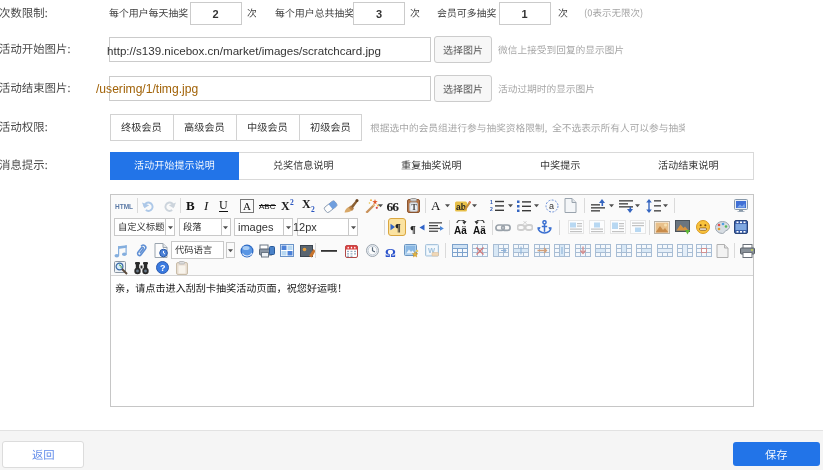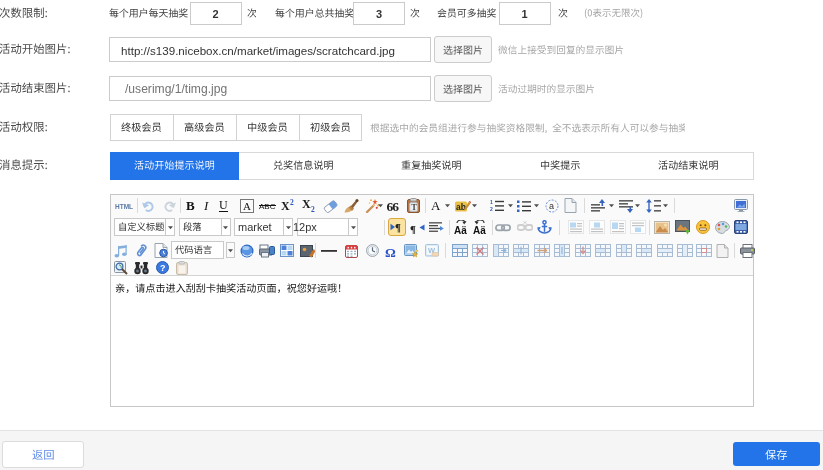--- a/index.html
+++ b/index.html
@@ -192,21 +192,21 @@
       <use href="#g6d3b"></use>
       <use href="#g52a8" x="1000"></use>
       <use href="#g5f00" x="2000"></use>
       <use href="#g59cb" x="3000"></use>
       <use href="#g56fe" x="4000"></use>
       <use href="#g7247" x="5000"></use>
       <use href="#g3a" x="6000"></use>
     </g>
   </svg>
 <div style="position:absolute;left:108.5px;top:37px;width:322px;height:25px;border:1px solid #cbcbcb;background:#fff"></div>
-<div style="position:absolute;left:121px;top:50px;transform:translateY(-50%);font:normal 11.6px 'Liberation Sans',sans-serif;color:#333;letter-spacing:0;white-space:nowrap">http://s139.nicebox.cn/market/images/scratchcard.jpg</div>
+<div style="position:absolute;left:107px;top:50px;transform:translateY(-50%);font:normal 11.6px 'Liberation Sans',sans-serif;color:#333;letter-spacing:0;white-space:nowrap">http://s139.nicebox.cn/market/images/scratchcard.jpg</div>
 <div style="position:absolute;left:434px;top:36px;width:57.5px;height:27px;border:1px solid #ccc;background:#f7f7f7;border-radius:3px"></div>
 <svg style="position:absolute;left:442.5px;top:43.5px;" width="40.0" height="12" viewBox="0 0 4000 1200">
     <g fill="#555" transform="translate(0,980) scale(1,-1)">
       <use href="#g9009"></use>
       <use href="#g62e9" x="1000"></use>
       <use href="#g56fe" x="2000"></use>
       <use href="#g7247" x="3000"></use>
     </g>
   </svg>
 <svg style="position:absolute;left:497.5px;top:43.65px;" width="126.1" height="11.7" viewBox="0 0 13000 1206">
@@ -231,21 +231,21 @@
       <use href="#g6d3b"></use>
       <use href="#g52a8" x="1000"></use>
       <use href="#g7ed3" x="2000"></use>
       <use href="#g675f" x="3000"></use>
       <use href="#g56fe" x="4000"></use>
       <use href="#g7247" x="5000"></use>
       <use href="#g3a" x="6000"></use>
     </g>
   </svg>
 <div style="position:absolute;left:108.5px;top:76px;width:322px;height:25px;border:1px solid #cbcbcb;background:#fff"></div>
-<div style="position:absolute;left:125px;top:89px;transform:translateY(-50%);font:normal 12.1px 'Liberation Sans',sans-serif;color:#737373;letter-spacing:0;white-space:nowrap">/userimg/1/timg.jpg</div>
+<div style="position:absolute;left:96px;top:89px;transform:translateY(-50%);font:normal 12.1px 'Liberation Sans',sans-serif;color:#a16207;letter-spacing:0;white-space:nowrap">/userimg/1/timg.jpg</div>
 <div style="position:absolute;left:434px;top:75px;width:57.5px;height:27px;border:1px solid #ccc;background:#f7f7f7;border-radius:3px"></div>
 <svg style="position:absolute;left:442.5px;top:82.5px;" width="40.0" height="12" viewBox="0 0 4000 1200">
     <g fill="#555" transform="translate(0,980) scale(1,-1)">
       <use href="#g9009"></use>
       <use href="#g62e9" x="1000"></use>
       <use href="#g56fe" x="2000"></use>
       <use href="#g7247" x="3000"></use>
     </g>
   </svg>
 <svg style="position:absolute;left:497.5px;top:82.65px;" width="97.0" height="11.7" viewBox="0 0 10000 1206">
@@ -645,21 +645,21 @@
     <g fill="#333" transform="translate(0,988) scale(1,-1)">
       <use href="#g6bb5"></use>
       <use href="#g843d" x="1000"></use>
     </g>
   </svg>
 <div style="position:absolute;left:234px;top:218px;width:59px;height:18px;background:#fff;border:1px solid #c9c9c9"></div>
 <div style="position:absolute;left:283px;top:218px;width:10px;height:18px;border-left:1px solid #c9c9c9"></div>
 <svg style="position:absolute;left:284.5px;top:224px" width="7" height="7" viewBox="0 0 7 7">
     <path d="M1 2.2 L6 2.2 L3.5 5.2 Z" fill="#4f4f4f"></path>
   </svg>
-<div style="position:absolute;left:238px;top:227px;transform:translateY(-50%);font:11px 'Liberation Sans';color:#333">market</div>
+<div style="position:absolute;left:238px;top:227px;transform:translateY(-50%);font:11px 'Liberation Sans';color:#333">images</div>
 <div style="position:absolute;left:296.8px;top:218px;width:61.4px;height:18px;background:#fff;border:1px solid #c9c9c9"></div>
 <div style="position:absolute;left:348.2px;top:218px;width:10px;height:18px;border-left:1px solid #c9c9c9"></div>
 <svg style="position:absolute;left:349.7px;top:224px" width="7" height="7" viewBox="0 0 7 7">
     <path d="M1 2.2 L6 2.2 L3.5 5.2 Z" fill="#4f4f4f"></path>
   </svg>
 <div style="position:absolute;left:293px;top:227px;transform:translateY(-50%);font:11px 'Liberation Sans';color:#333">12px</div>
 <div style="position:absolute;left:383.5px;top:219.5px;width:1px;height:15px;background:#dadada"></div>
 <svg style="position:absolute;left:388px;top:218px" width="18" height="18" viewBox="0 0 18 18">
     <rect x="0.5" y="0.5" width="17" height="17" rx="2.5" fill="#fbe3a1" stroke="#d9a640"></rect>
     <path d="M2.5 5.8 L2.5 12.2 L7 9 Z" fill="#2f63c8"></path>

